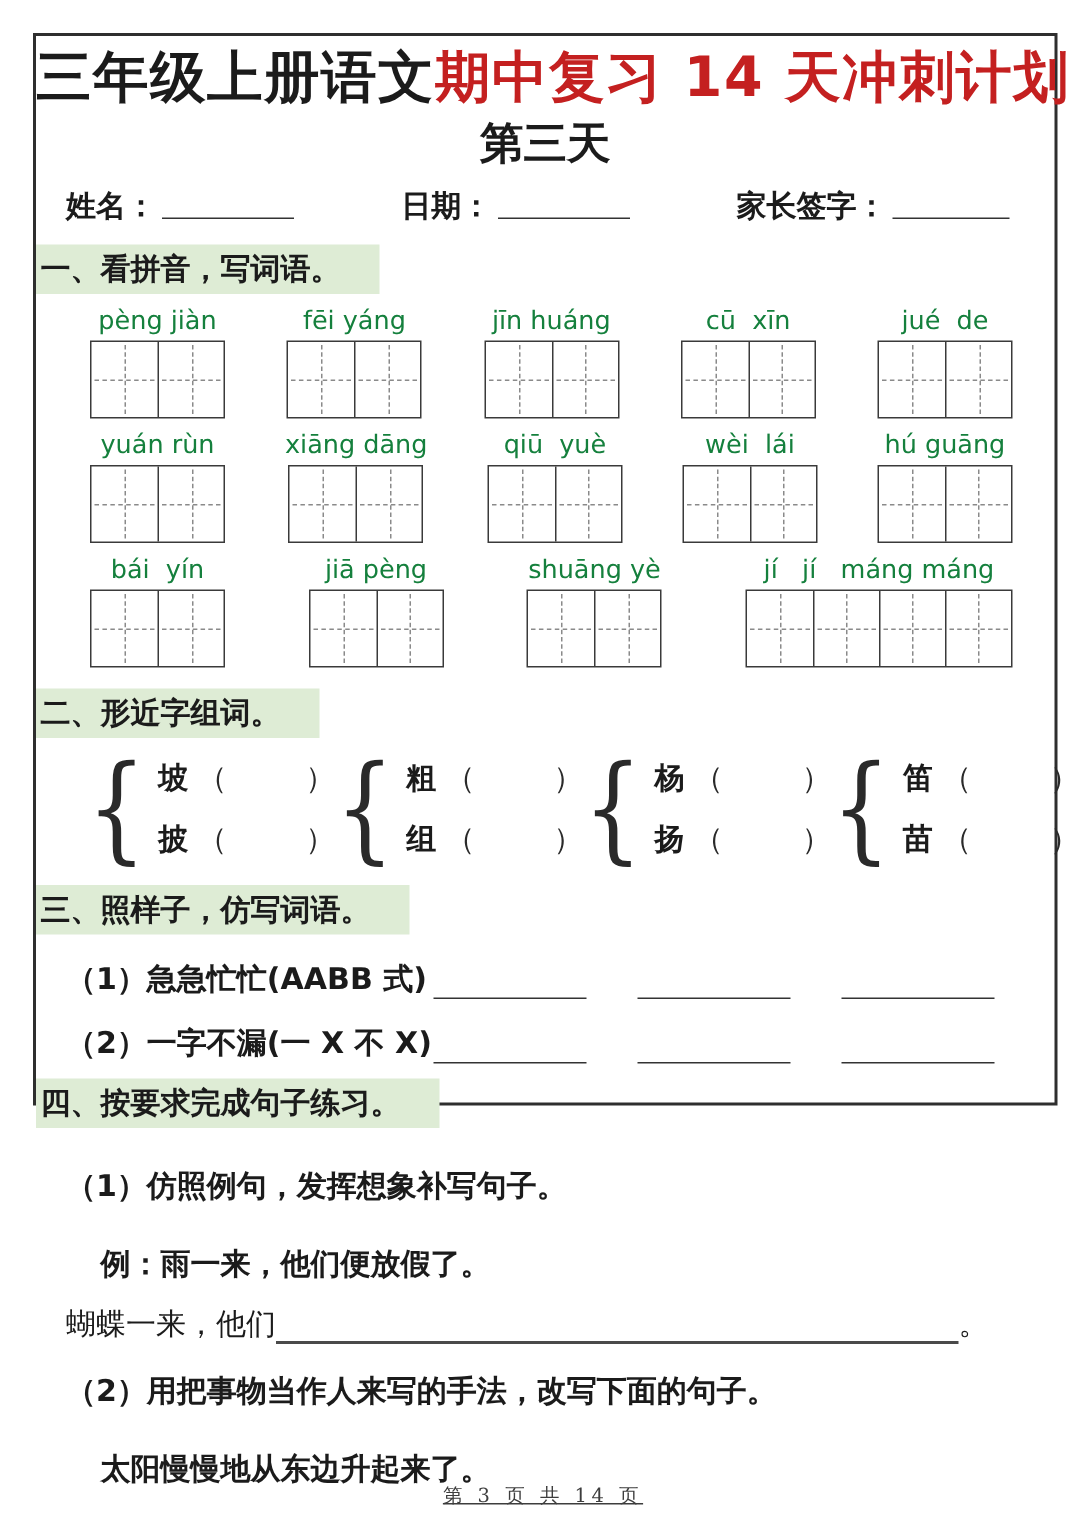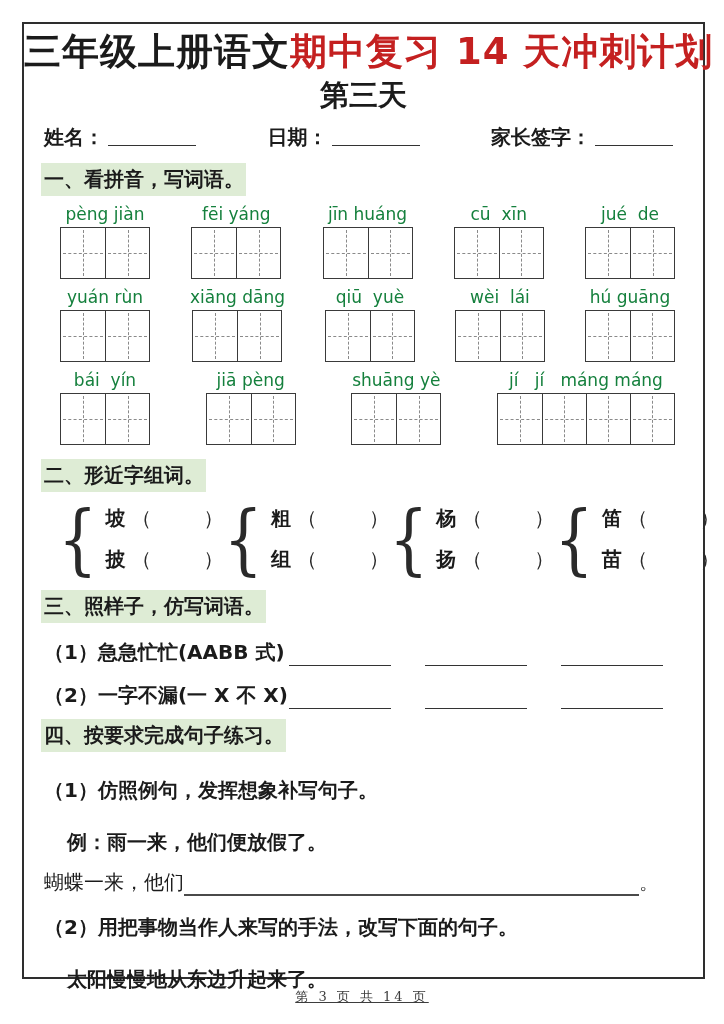--- a/index.html
+++ b/index.html
@@ -1,30 +1,30 @@
 <!DOCTYPE html>
 <html><head>
 <meta charset="utf-8">
 <style>
   * { margin:0; padding:0; box-sizing:border-box; }
   html,body { width:724px; background:#ffffff; }
   body { height:1024px; position:relative; font-family:"DejaVu Sans", sans-serif; color:#1b1b1b; }
   .page {
-    position:absolute; left:22px; top:22px; width:683px; height:957px;
+    position:absolute; left:22px; top:22px; width:683px; height:715px;
     border:2px solid #2e2e2e; padding:6px 0 0 0; background:#fff;
   }
   .title { text-align:center; font-size:37px; font-weight:700; letter-spacing:1px; line-height:1.2; white-space:nowrap; }
   .title .red { color:#c42020; }
   .subtitle { text-align:center; font-size:29px; font-weight:700; margin-top:2px; }
   .info-row { display:flex; justify-content:space-between; align-items:flex-end; padding:0 30px 0 20px; margin-top:8px; font-size:20px; font-weight:700; }
   .info-item { display:flex; }
   .blank { display:inline-block; border-bottom:1.6px solid #333; height:22px; }
   .info-blank { width:88px; margin-left:4px; }
 
-  .sec-heading { display:inline-block; background:#deecd5; font-size:20px; font-weight:700; padding:3px 2px 3px 3px; margin-left:17px; }
+  .sec-heading { display:inline-block; background:#deecd5; font-size:20px; font-weight:700; padding:3px 26px 3px 3px; }
   .h1 { margin-top:12px; } .h2 { margin-top:14px; } .h3 { margin-top:12px; } .h4 { margin-top:10px; }
 
   .pinyin-row { display:flex; justify-content:space-between; padding:0 28px 0 36px; margin-top:8px; }
   .word-group { display:flex; flex-direction:column; align-items:center; }
   .pinyin-label { font-size:17px; color:#15803d; white-space:pre; margin-bottom:3px; }
   .grid-box { display:flex; border:1.6px solid #3a3a3a; }
   .cell { width:44px; height:50px; position:relative; border-left:1.4px solid #3a3a3a; }
   .cell:first-child { border-left:none; }
   .cell::before { content:""; position:absolute; left:50%; top:2px; bottom:2px; border-left:1.3px dashed #8a8a8a; }
   .cell::after  { content:""; position:absolute; top:50%; left:2px; right:2px; border-top:1.3px dashed #8a8a8a; }

